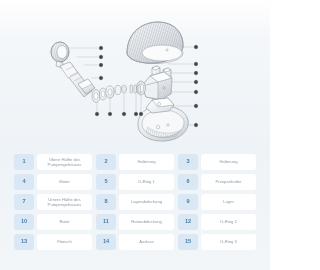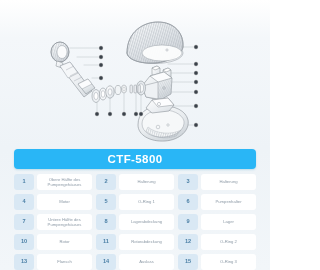--- a/index.html
+++ b/index.html
@@ -279,21 +279,20 @@
           </g>
           <g>
             <circle cx="141" cy="114" r="2.2" fill="#3b424a" stroke="#ffffff" stroke-width="0.5"></circle>
           </g>
         </g>
     </svg>
   </div>
 
   <div id="parts-panel">
 
-    <div id="model-header">CTF-5800</div>
 
     <div id="parts-table">
         <div class="parts-row">
           <div class="part-cell">
             <div class="part-num">1</div>
             <div class="part-label">Obere Hälfte des Pumpengehäuses</div>
           </div>
           <div class="part-cell">
             <div class="part-num">2</div>
             <div class="part-label">Halterung</div>

